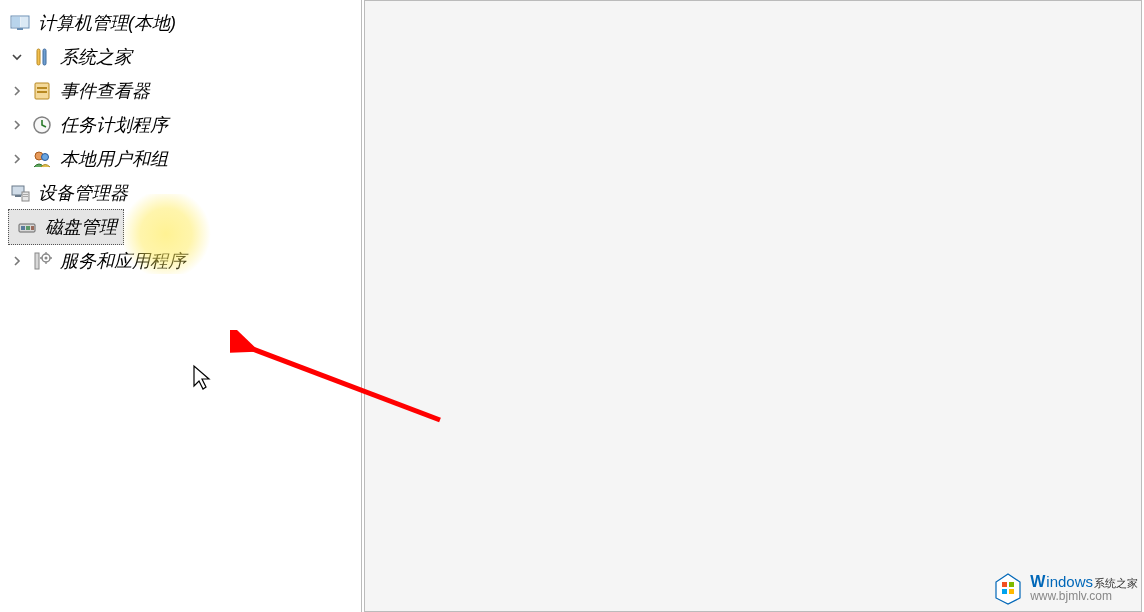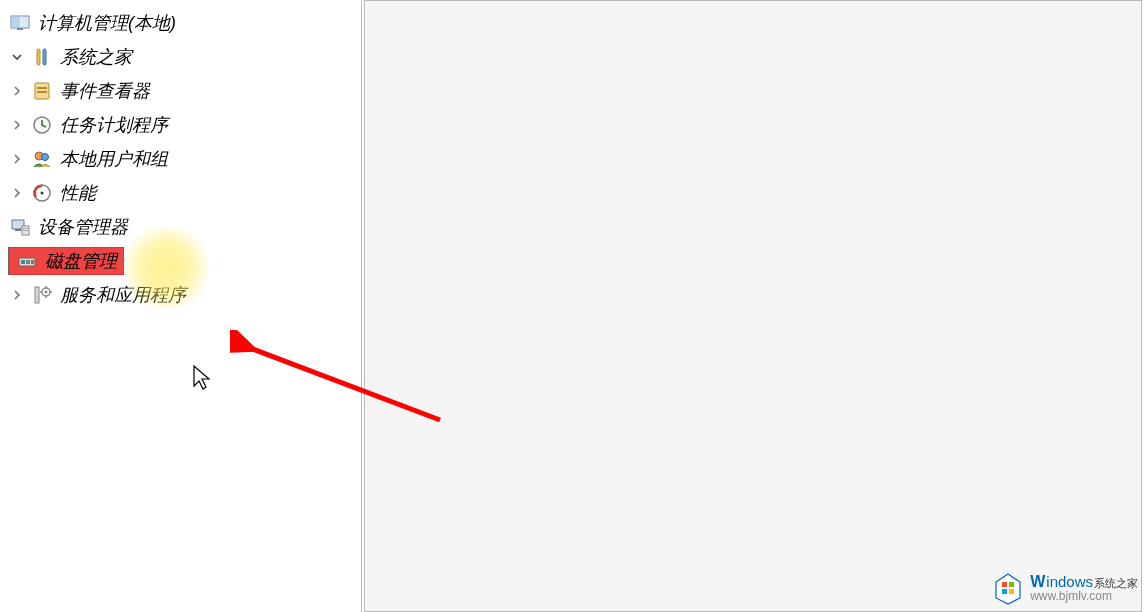--- a/index.html
+++ b/index.html
@@ -73,25 +73,25 @@
     .highlight-circle {
       position: absolute;
       left: 116px;
       top: -16px;
       width: 100px;
       height: 80px;
       background: radial-gradient(circle, rgba(255,235,90,0.65) 0%, rgba(255,235,90,0.5) 40%, rgba(255,235,90,0.0) 70%);
       pointer-events: none;
     }
     .selected-row {
-      background: #ef4444;
+      background: #e5e5e5;
       border: 1px dotted #555;
       display: inline-flex;
       align-items: center;
-      height: 28px;
+      height: 36px;
       padding: 0 6px;
       margin-left: 0;
     }
     .cursor {
       position: absolute;
       left: 192px;
       top: 364px;
       pointer-events: none;
     }
     .arrow-svg {
@@ -197,35 +197,20 @@
           <svg width="22" height="22" viewBox="0 0 22 22">
             <circle cx="8" cy="8" r="4" fill="#e79a5a" stroke="#a85a1a"></circle>
             <circle cx="14" cy="9" r="3.5" fill="#6aa5e0" stroke="#2a5a9a"></circle>
             <path d="M3 19 Q8 13 13 19" fill="#60a860" stroke="#2a6a2a"></path>
             <path d="M10 19 Q14 14 19 19" fill="#e0c050" stroke="#a88820"></path>
           </svg>
         </span>
         <span class="label">本地用户和组</span>
       </li>
 
-      <li class="indent-2">
-        <span class="expander">
-          <svg width="12" height="12" viewBox="0 0 12 12">
-              <path d="M4 2 L8 6 L4 10" fill="none" stroke="#777" stroke-width="1.6"></path>
-            </svg>
-        </span>
-        <span class="icon">
-          <svg width="22" height="22" viewBox="0 0 22 22">
-            <circle cx="11" cy="11" r="8" fill="#fff" stroke="#808080" stroke-width="1.5"></circle>
-            <path d="M5 15 A7 7 0 0 1 11 4" fill="none" stroke="#d04030" stroke-width="2.5"></path>
-            <circle cx="11" cy="11" r="1.5" fill="#333"></circle>
-          </svg>
-        </span>
-        <span class="label">性能</span>
-      </li>
 
       <li class="indent-2b">
         <span class="icon">
           <svg width="22" height="22" viewBox="0 0 22 22">
             <rect x="3" y="4" width="12" height="9" fill="#d0dce8" stroke="#6a7a8a"></rect>
             <rect x="6" y="13" width="6" height="2" fill="#6a7a8a"></rect>
             <rect x="13" y="10" width="7" height="9" fill="#e8e8e8" stroke="#888"></rect>
             <rect x="14" y="12" width="5" height="1" fill="#aaa"></rect>
             <rect x="14" y="14" width="5" height="1" fill="#aaa"></rect>
           </svg>

